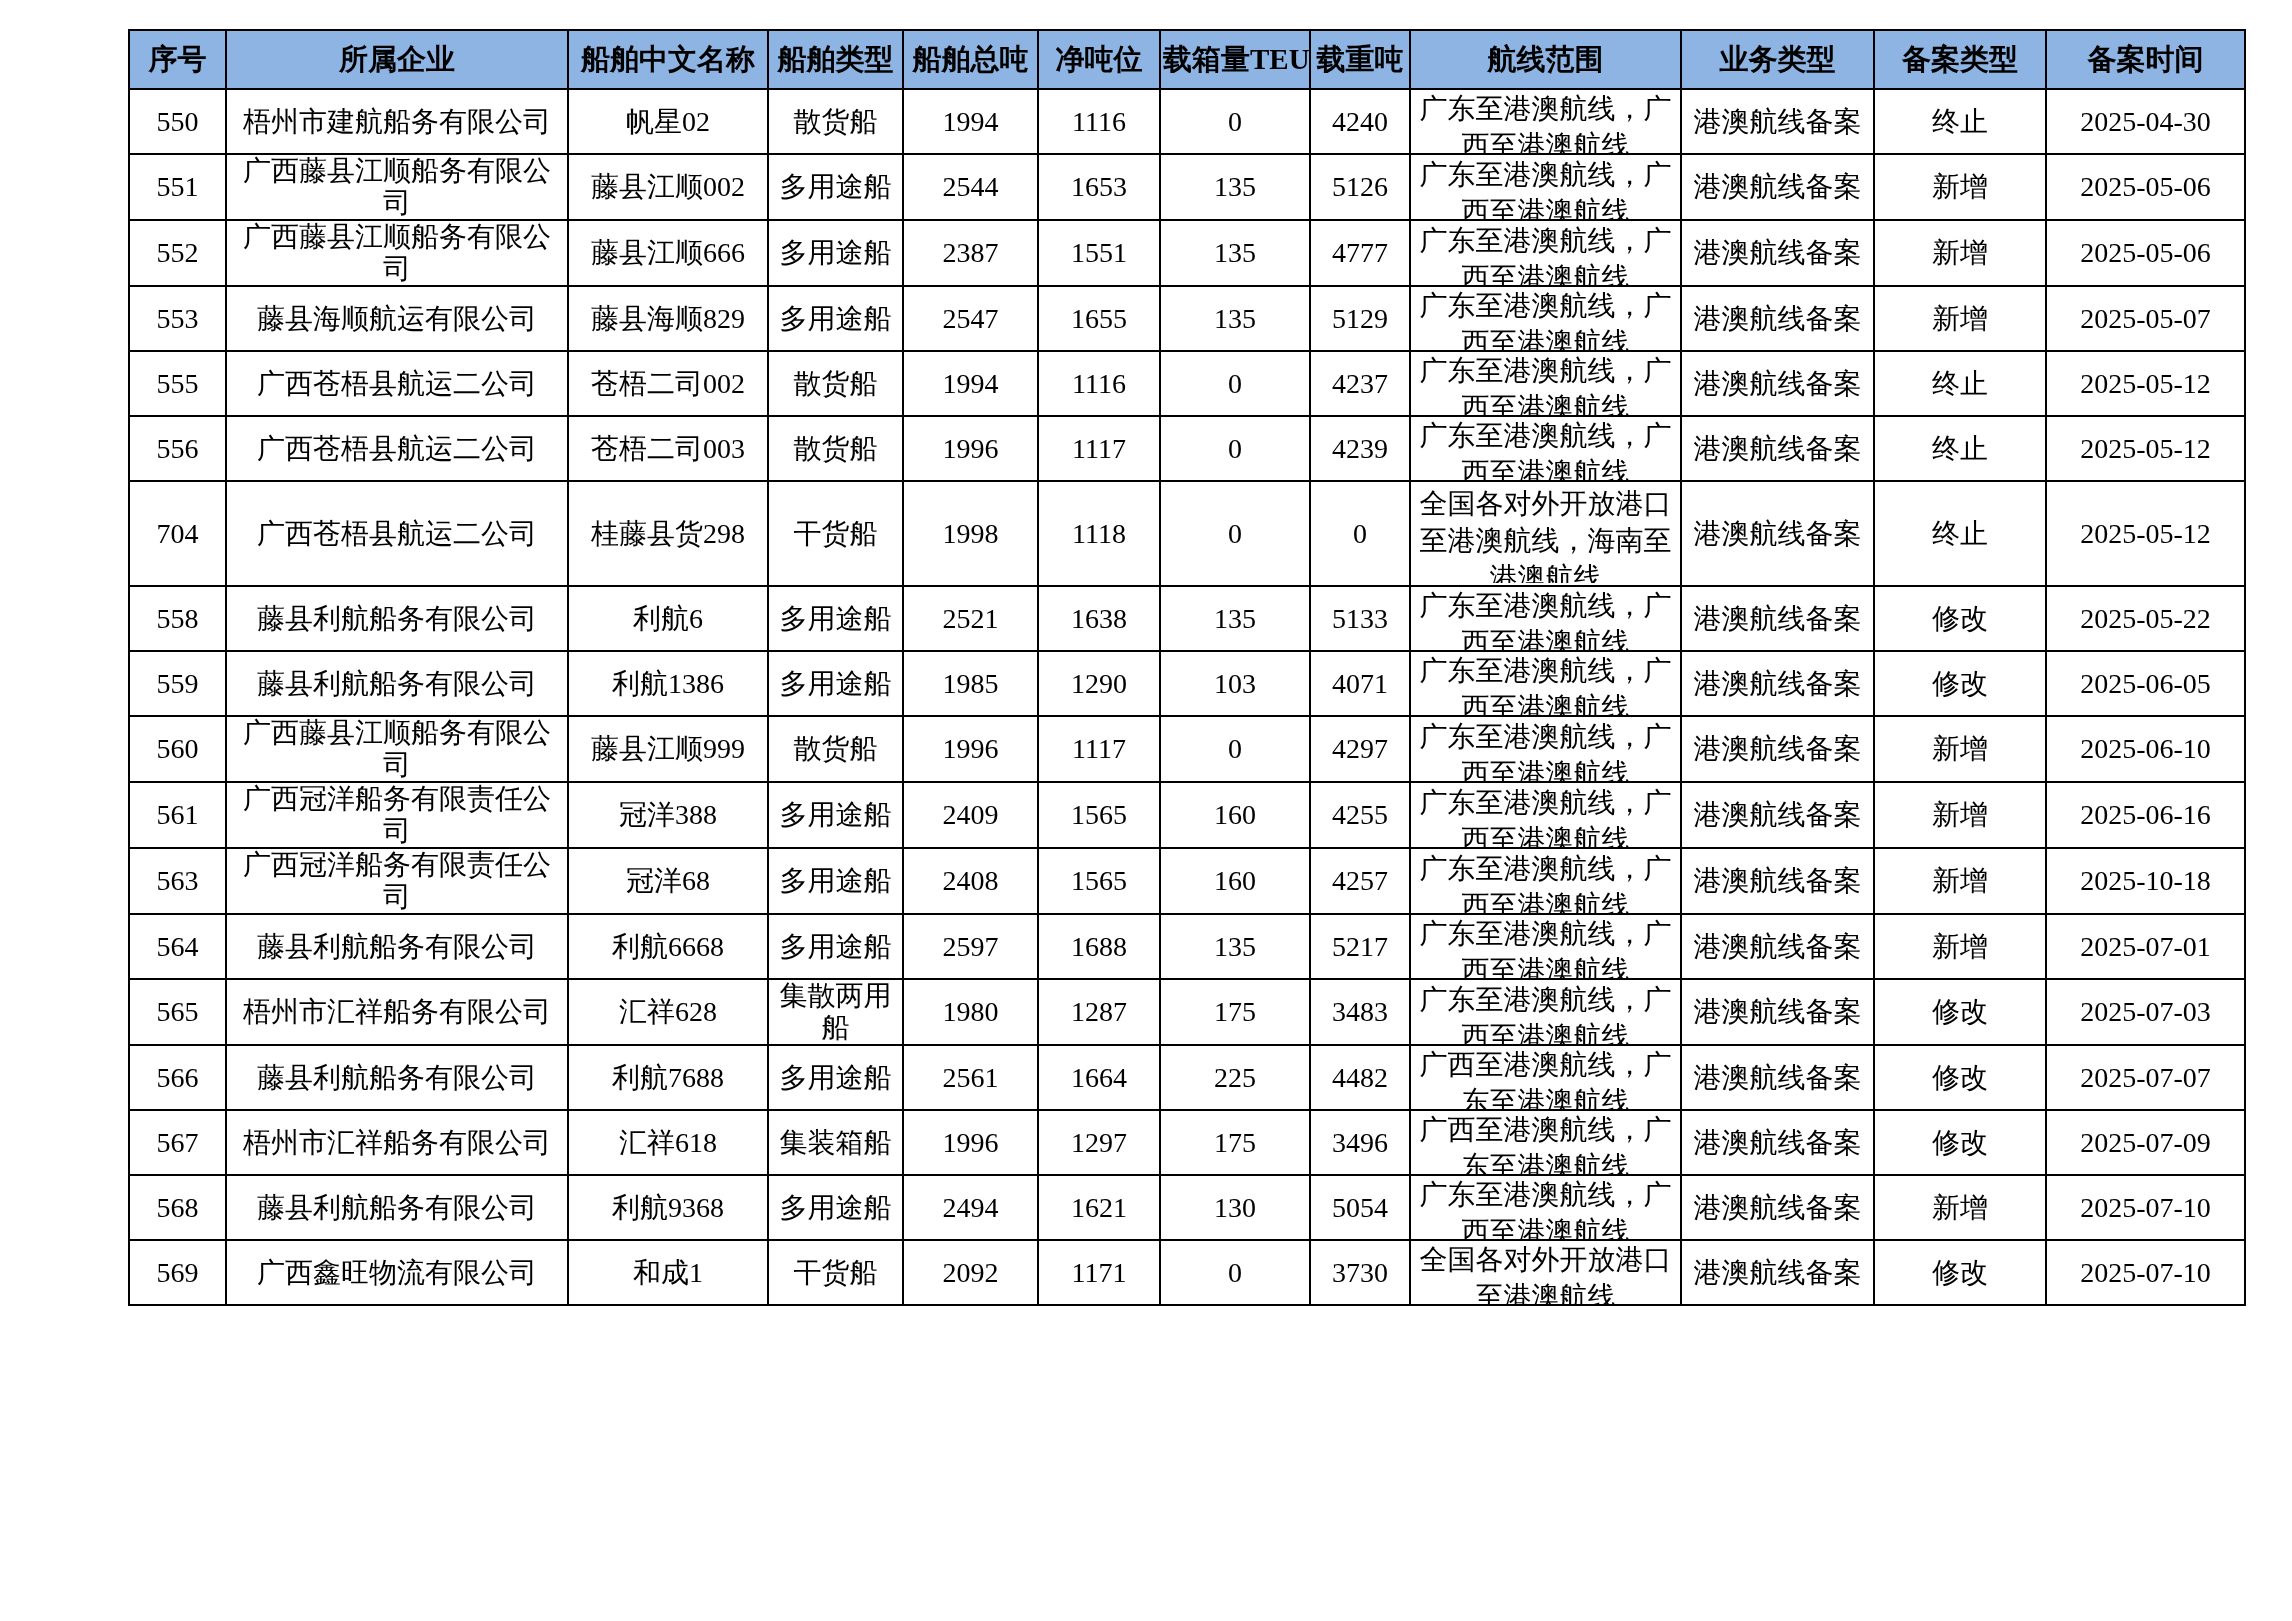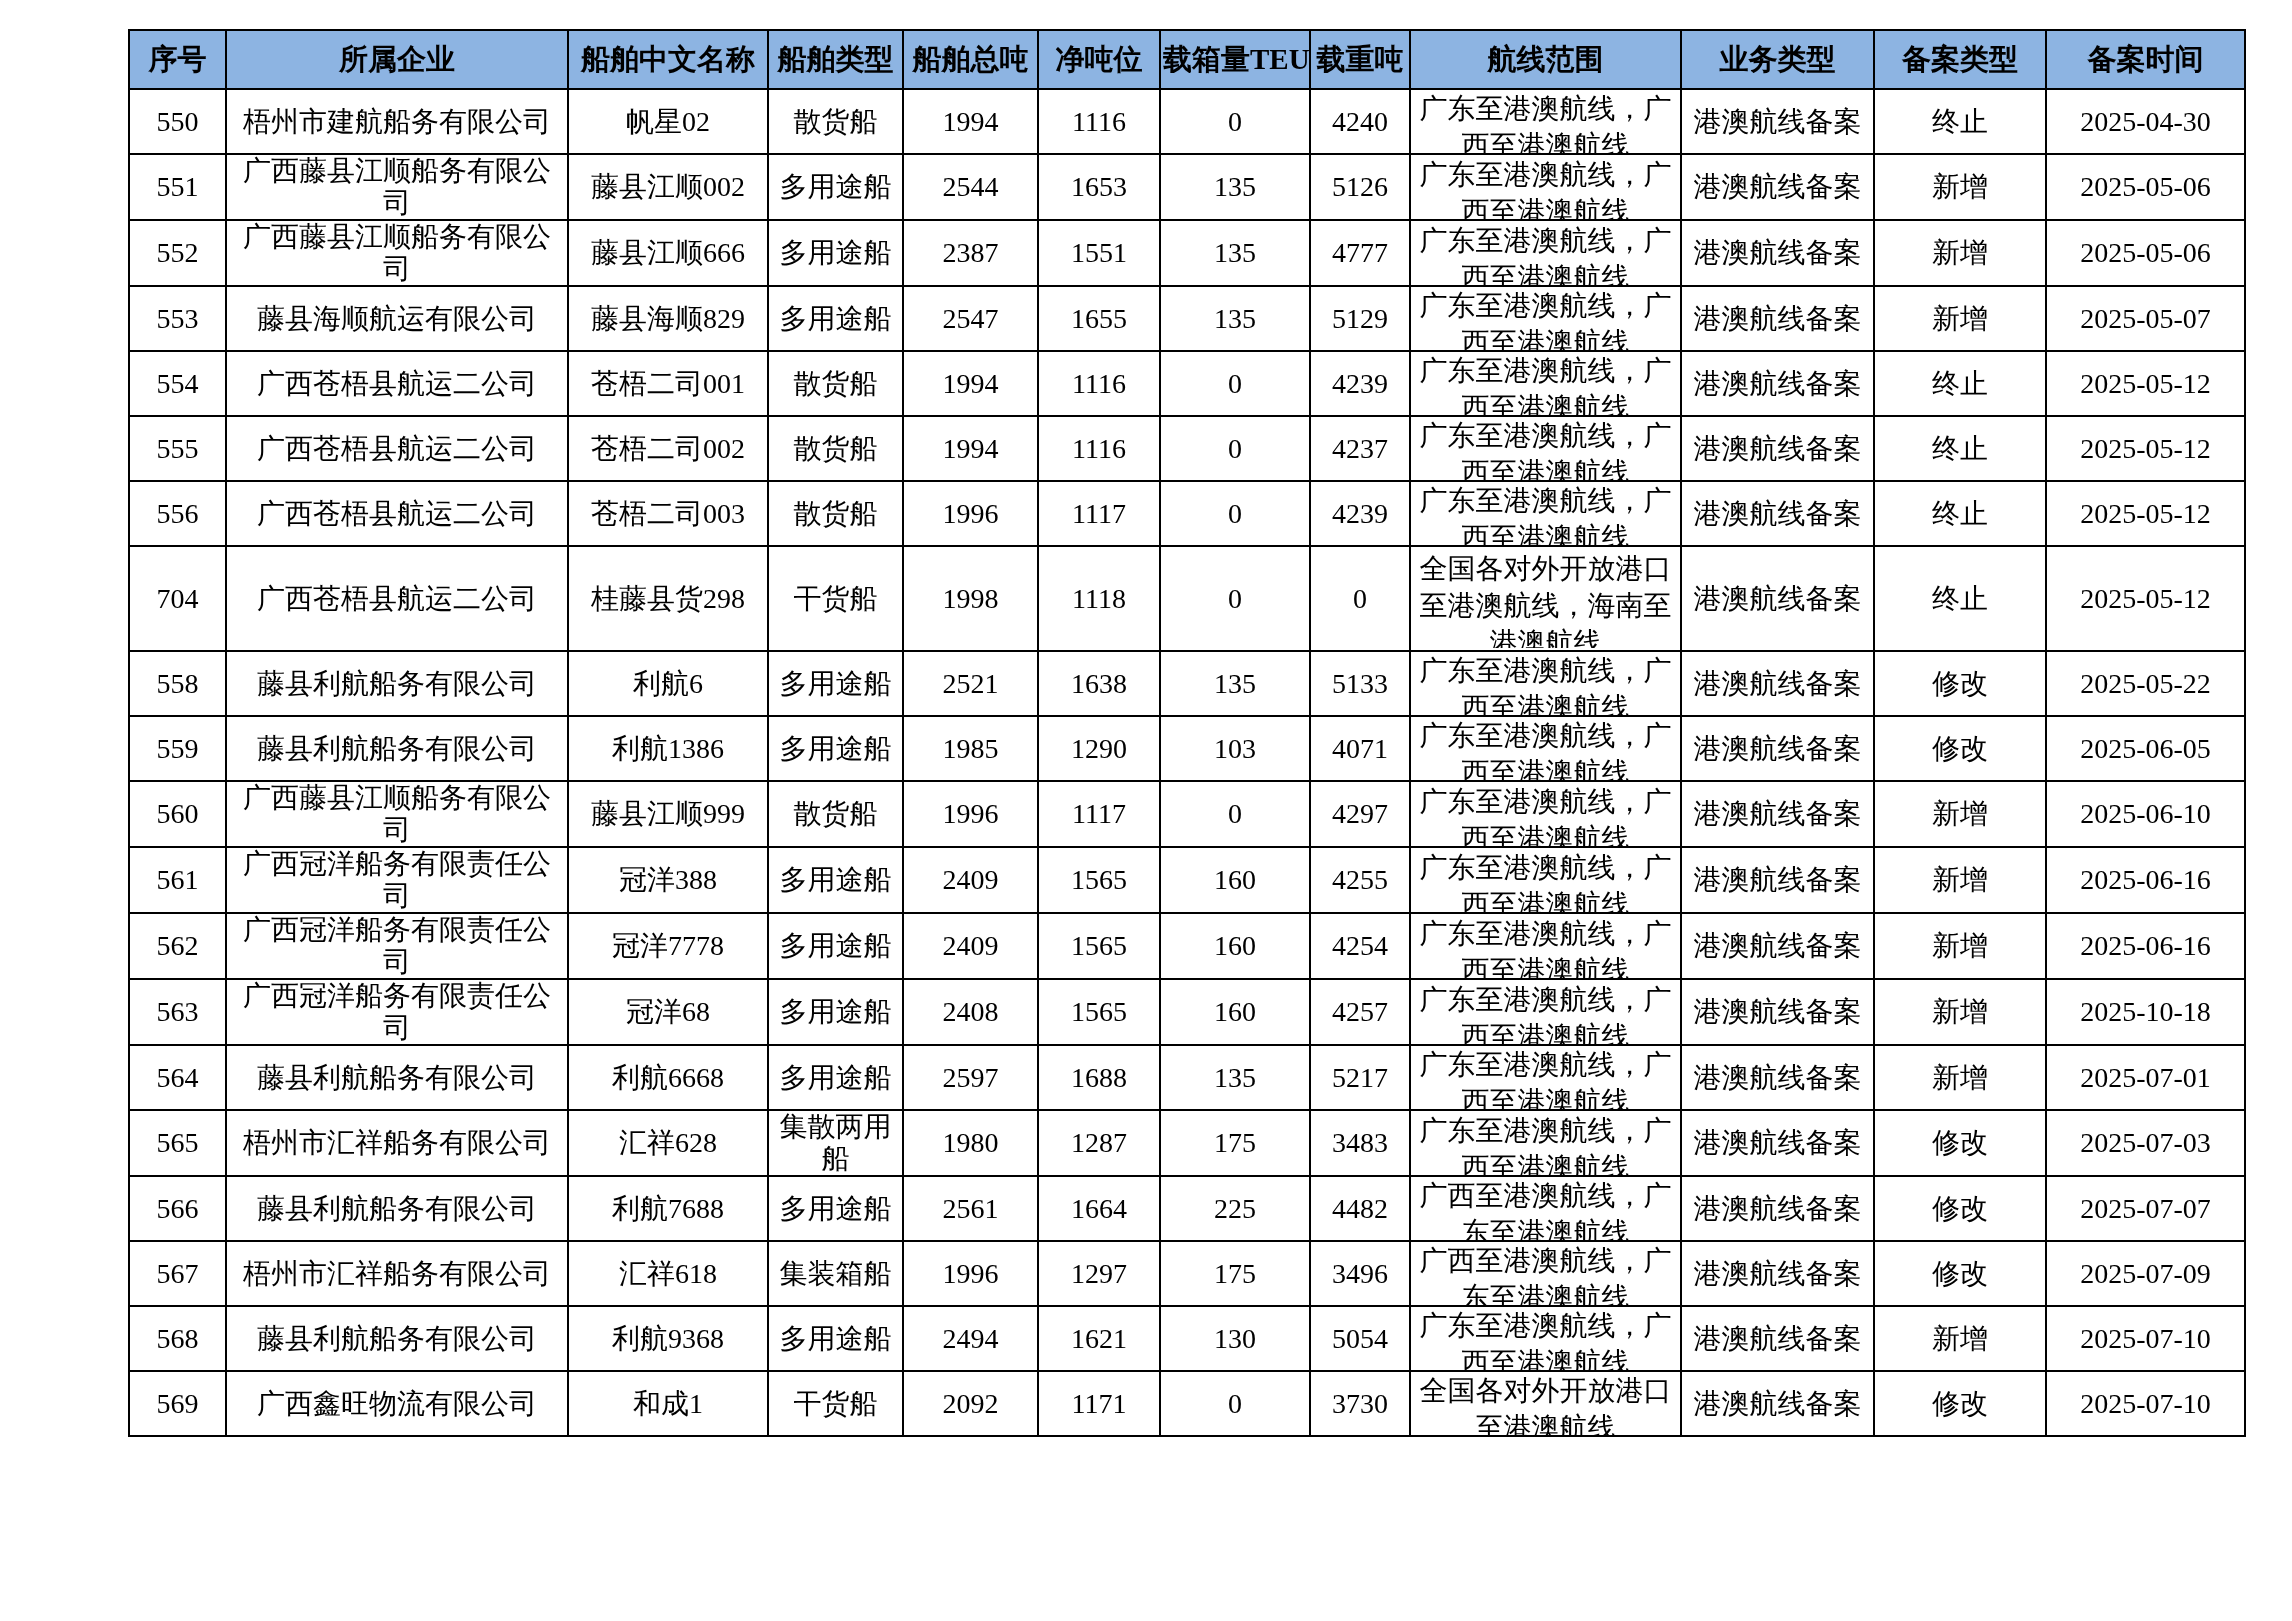--- a/index.html
+++ b/index.html
@@ -158,36 +158,20 @@
           <td>135</td>
           <td>5129</td>
           <td class="route-cell">
             <div class="route-clip">广东至港澳航线，广西至港澳航线</div>
           </td>
           <td>港澳航线备案</td>
           <td>新增</td>
           <td>2025-05-07</td>
         </tr>
         <tr class="r-std">
-          <td>554</td>
-          <td>广西苍梧县航运二公司</td>
-          <td>苍梧二司001</td>
-          <td>散货船</td>
-          <td>1994</td>
-          <td>1116</td>
-          <td>0</td>
-          <td>4239</td>
-          <td class="route-cell">
-            <div class="route-clip">广东至港澳航线，广西至港澳航线</div>
-          </td>
-          <td>港澳航线备案</td>
-          <td class="highlight">终止</td>
-          <td>2025-05-12</td>
-        </tr>
-        <tr class="r-std">
           <td>555</td>
           <td>广西苍梧县航运二公司</td>
           <td>苍梧二司002</td>
           <td>散货船</td>
           <td>1994</td>
           <td>1116</td>
           <td>0</td>
           <td>4237</td>
           <td class="route-cell">
             <div class="route-clip">广东至港澳航线，广西至港澳航线</div>
@@ -278,36 +262,20 @@
         </tr>
         <tr class="r-std">
           <td>561</td>
           <td>广西冠洋船务有限责任公司</td>
           <td>冠洋388</td>
           <td>多用途船</td>
           <td>2409</td>
           <td>1565</td>
           <td>160</td>
           <td>4255</td>
-          <td class="route-cell">
-            <div class="route-clip">广东至港澳航线，广西至港澳航线</div>
-          </td>
-          <td>港澳航线备案</td>
-          <td>新增</td>
-          <td>2025-06-16</td>
-        </tr>
-        <tr class="r-std">
-          <td>562</td>
-          <td>广西冠洋船务有限责任公司</td>
-          <td>冠洋7778</td>
-          <td>多用途船</td>
-          <td>2409</td>
-          <td>1565</td>
-          <td>160</td>
-          <td>4254</td>
           <td class="route-cell">
             <div class="route-clip">广东至港澳航线，广西至港澳航线</div>
           </td>
           <td>港澳航线备案</td>
           <td>新增</td>
           <td>2025-06-16</td>
         </tr>
         <tr class="r-std">
           <td>563</td>
           <td>广西冠洋船务有限责任公司</td>

